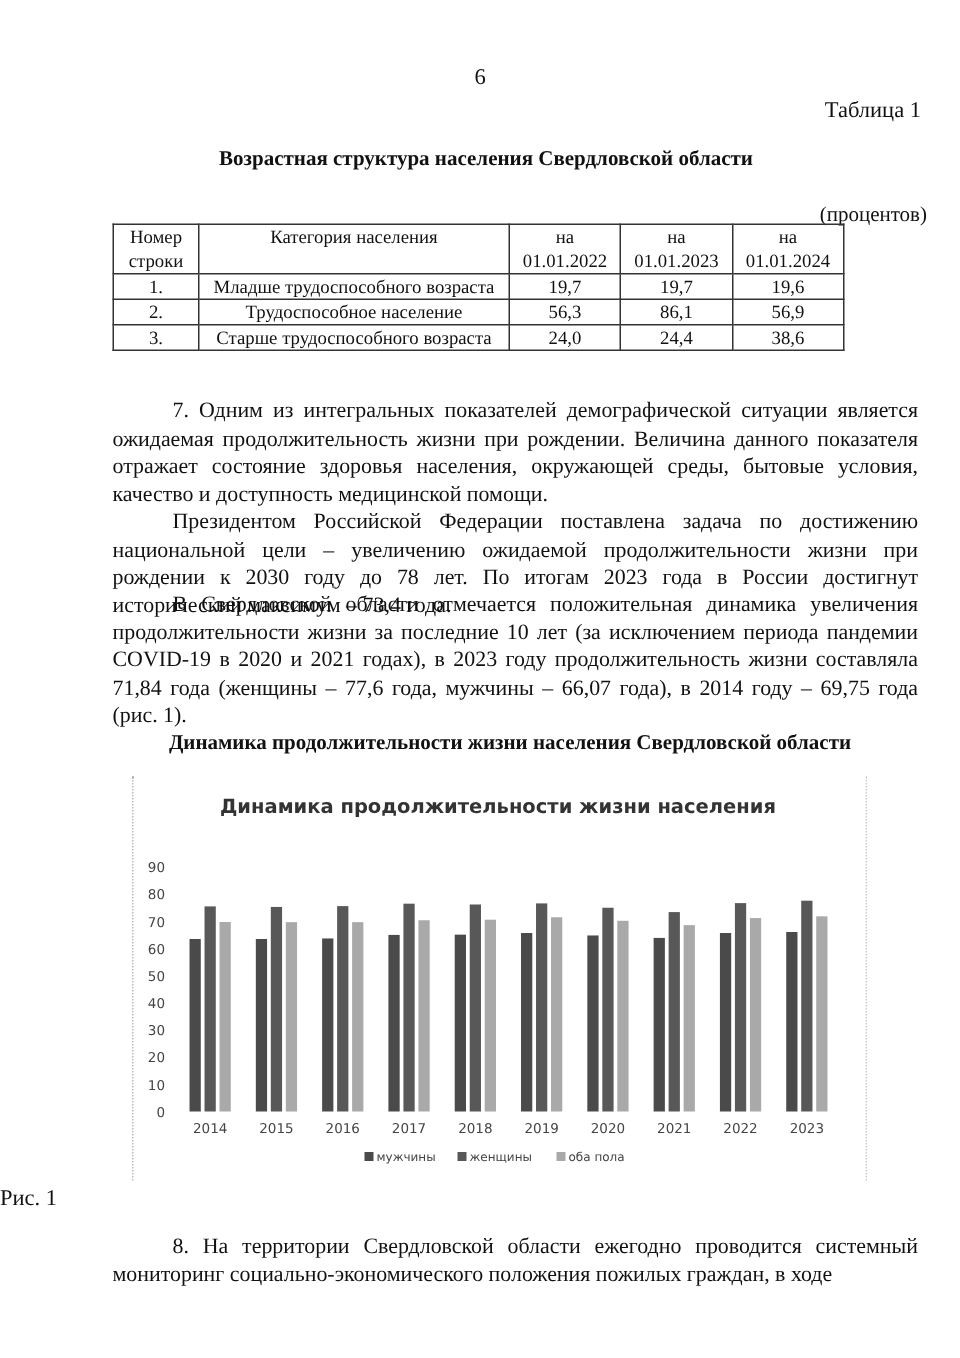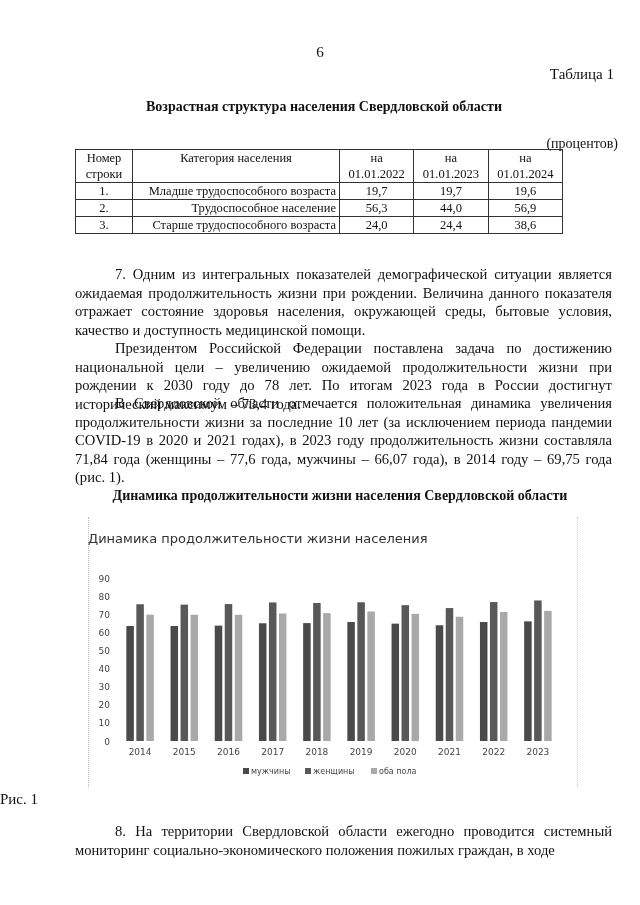--- a/index.html
+++ b/index.html
@@ -10,28 +10,28 @@
   .table-label { top: 66px; right: 26px; font-size: 15px; }
   .table-title { top: 99px; left: 44px; width: 560px; text-align: center; font-size: 14px; font-weight: bold; }
   .units { top: 136px; right: 22px; font-size: 14px; }
   table.data { position: absolute; top: 149px; left: 75px; width: 488px; border-collapse: collapse;
                font-size: 12.5px; }
   table.data th, table.data td { border: 1px solid #333; padding: 0 3px; line-height: 16px; font-weight: normal; }
   table.data th { vertical-align: top; text-align: center; }
   table.data th.num { width: 50px; }
   table.data th.cat { width: 200px; }
   table.data td.c { text-align: center; }
-  table.data td.l { text-align: right; }
+  table.data td.l { text-align: center; }
   .para { left: 75px; width: 537px; font-size: 14.6px; line-height: 18.5px; text-align: justify; margin-top: 12px; }
   .para.indent { text-indent: 40px; }
   .fig-title { top: 488px; left: 60px; width: 560px; text-align: center; font-size: 14px; font-weight: bold; }
   .chart-frame { top: 517px; left: 88px; width: 488px; height: 270px;
                  border-left: 1px dotted #bbb; border-right: 1px dotted #ccc; }
-  .chart-title { top: 528px; left: 88px; width: 488px; 
-                 font-family: "DejaVu Sans", "Liberation Sans", sans-serif; font-size: 13px; line-height: 21px; color: #333; }
+  .chart-title { top: 528px; left: 88px; width: 488px; text-align: center;
+                 font-family: "DejaVu Sans", "Liberation Sans", sans-serif; font-size: 13px; line-height: 21px; color: #333; font-weight: bold; }
   svg.chart { position: absolute; top: 560px; left: 88px; }
   .caption { top: 791px; left: 0; width: 640px; font-size: 15px; }
 </style>
 </head>
 <body>
 
 <div class="abs page-num">6</div>
 <div class="abs table-label">Таблица 1</div>
 <div class="abs table-title">Возрастная структура населения Свердловской области</div>
 <div class="abs units">(процентов)</div>
@@ -51,21 +51,21 @@
       <td class="c">1.</td>
       <td class="l">Младше трудоспособного возраста</td>
       <td class="c">19,7</td>
       <td class="c">19,7</td>
       <td class="c">19,6</td>
     </tr>
     <tr>
       <td class="c">2.</td>
       <td class="l">Трудоспособное население</td>
       <td class="c">56,3</td>
-      <td class="c">44,0</td>
+      <td class="c">86,1</td>
       <td class="c">56,9</td>
     </tr>
     <tr>
       <td class="c">3.</td>
       <td class="l">Старше трудоспособного возраста</td>
       <td class="c">24,0</td>
       <td class="c">24,4</td>
       <td class="c">38,6</td>
     </tr>
   </tbody>

